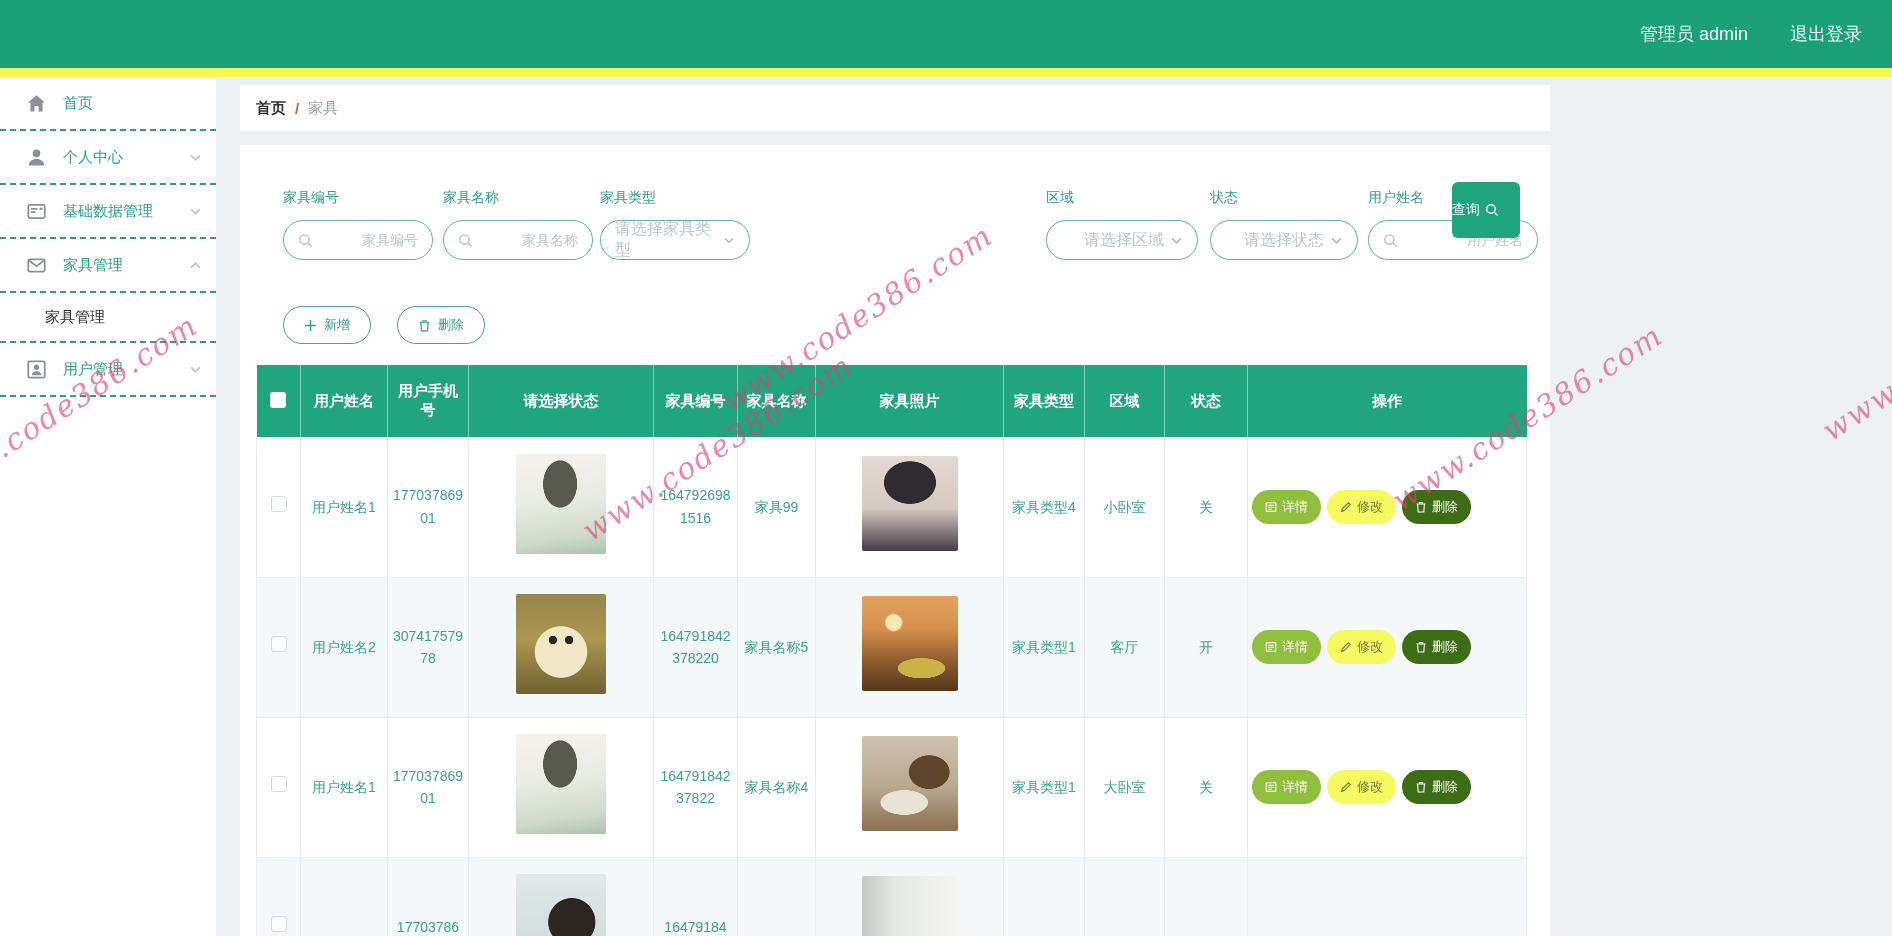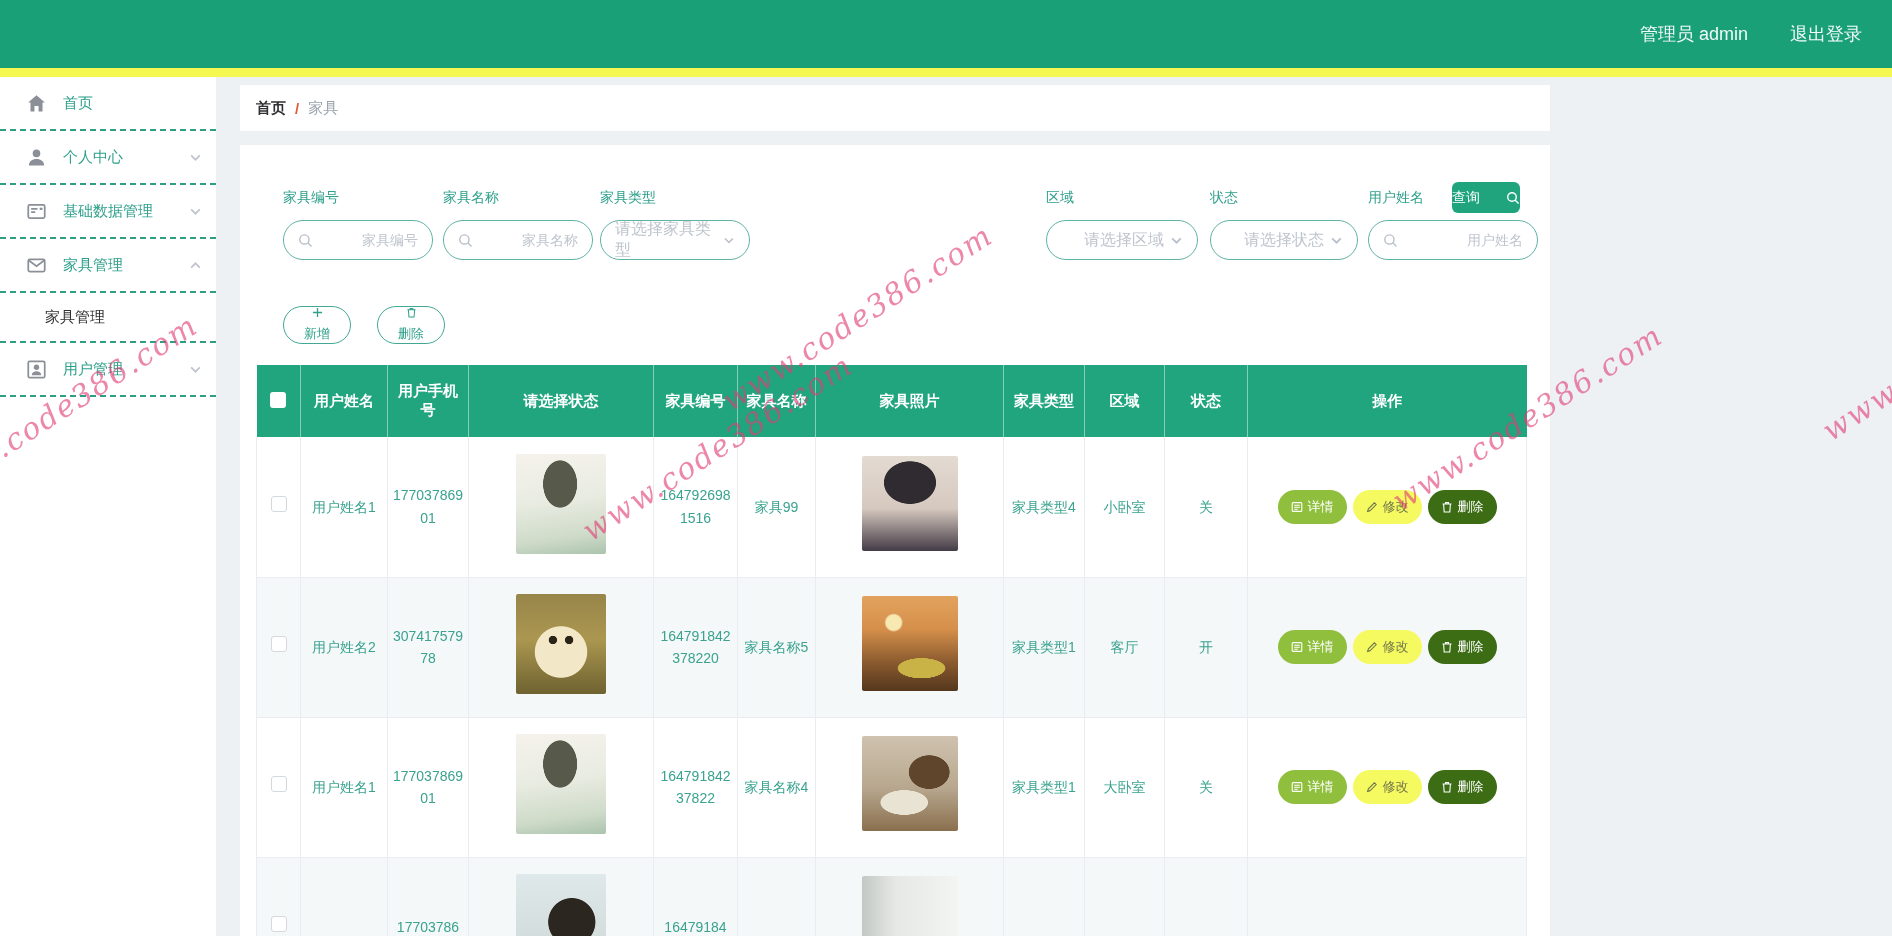--- a/index.html
+++ b/index.html
@@ -81,33 +81,33 @@
     font-size:14px; color:#606266; background:transparent;
     font-family:"Liberation Sans","DejaVu Sans",sans-serif;
   }
   .pill input::placeholder { color:#bfc5cd; }
   .pill .mag { width:15px; height:15px; color:#b9bfc7; margin-right:6px; flex:0 0 15px; }
   .pill-select { justify-content:flex-end; cursor:pointer; }
   .pill-select .ph { color:#bfc5cd; font-size:16px; }
   .pill-select .s-chev { width:13px; height:13px; color:#b9bfc7; margin-left:6px; }
 
   .search-btn {
-    position:absolute; left:1212px; top:37px; width:68px; height:31px;
+    position:absolute; left:1212px; top:37px; width:68px; height:56px;
     background:#1fa47e; color:#fff; border:none; border-radius:6px;
-    font-size:14px; display:flex; align-items:center; justify-content:space-between; gap:5px;
+    font-size:14px; display:flex; align-items:center; justify-content:flex-start; gap:5px;
     cursor:pointer; font-family:inherit;
   }
   .search-btn .mag2 { width:14px; height:14px; color:#fff; }
 
   
   .toolbar { position:absolute; top:161px; left:43px; display:flex; gap:26px; }
   .tb-btn {
     height:38px; padding:0 20px; background:#fff; border:1px solid #43a893;
     border-radius:19px; color:#2fa08b; font-size:13px; display:flex;
-    align-items:center; gap:7px; cursor:pointer; font-family:inherit;flex-direction:column;
+    align-items:center; gap:7px; cursor:pointer; font-family:inherit;
   }
   .tb-btn .t-icon { width:13px; height:13px; color:#2fa08b; }
 
   
   .grid { position:absolute; top:220px; left:16px; width:1270px; border-collapse:collapse; table-layout:fixed; }
   .grid th {
     background:#20a57e; color:#ffffff; font-size:15px; font-weight:bold;
     height:72px; border-right:1px solid rgba(255,255,255,.45); padding:4px;
     text-align:center; vertical-align:middle;
   }
@@ -164,21 +164,21 @@
   }
   .img-man {
     background:
       radial-gradient(ellipse 46% 42% at 62% 48%, #2c2620 0 56%, transparent 58%),
       linear-gradient(180deg,#dfe8ea 0%,#ccd7d4 100%);
   }
   .img-whiteroom {
     background:linear-gradient(90deg,#c3c8c3 0%,#e6e8e5 35%,#f4f5f3 100%);
   }
 
-  .ops { display:flex; justify-content:center; gap:6px; }
+  .ops { display:flex; justify-content:flex-start; gap:6px; }
   .op-btn {
     height:34px; padding:0 13px; border:none; border-radius:17px;
     font-size:13px; display:flex; align-items:center; gap:5px; cursor:pointer;
     font-family:inherit;
   }
   .op-detail { background:#8fbf3c; color:#ffffff; }
   .op-edit   { background:#f6fa61; color:#70764a; }
   .op-del    { background:#3c6c14; color:#ffffff; }
   .op-btn .o-icon { width:12px; height:12px; }
 

